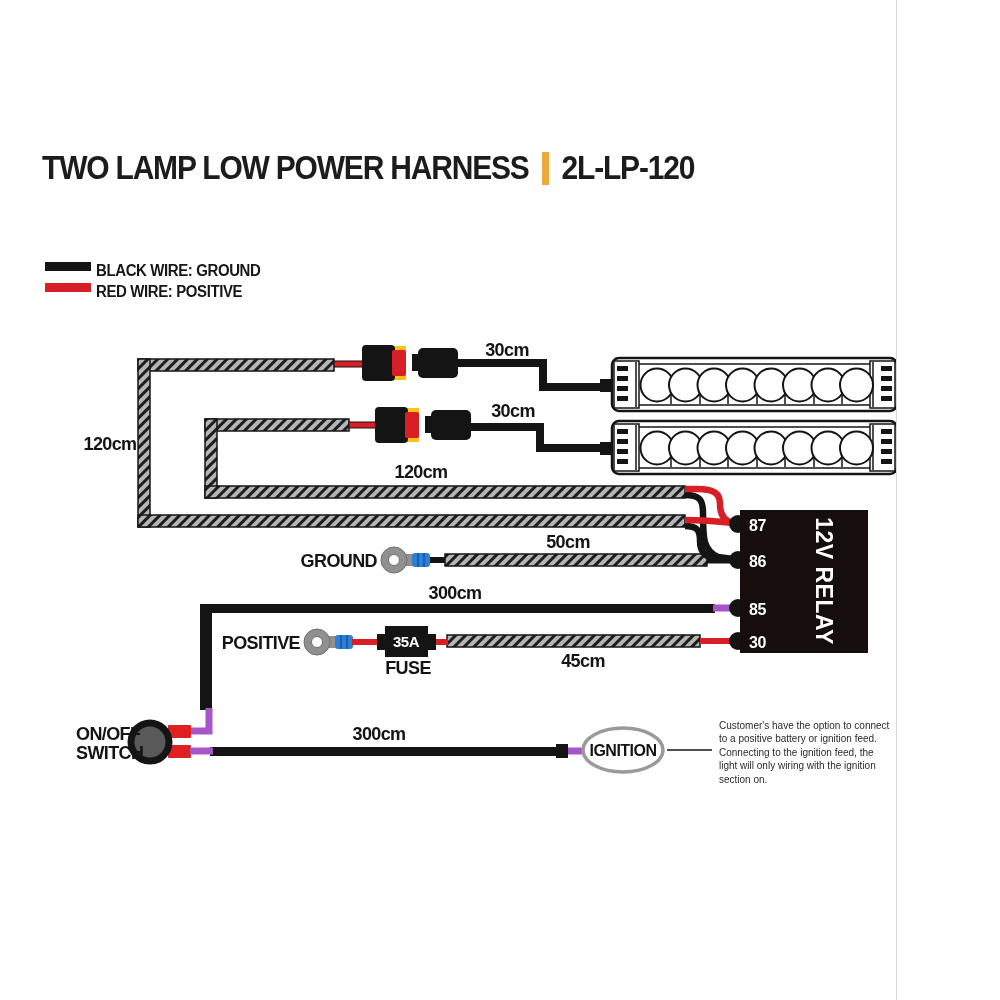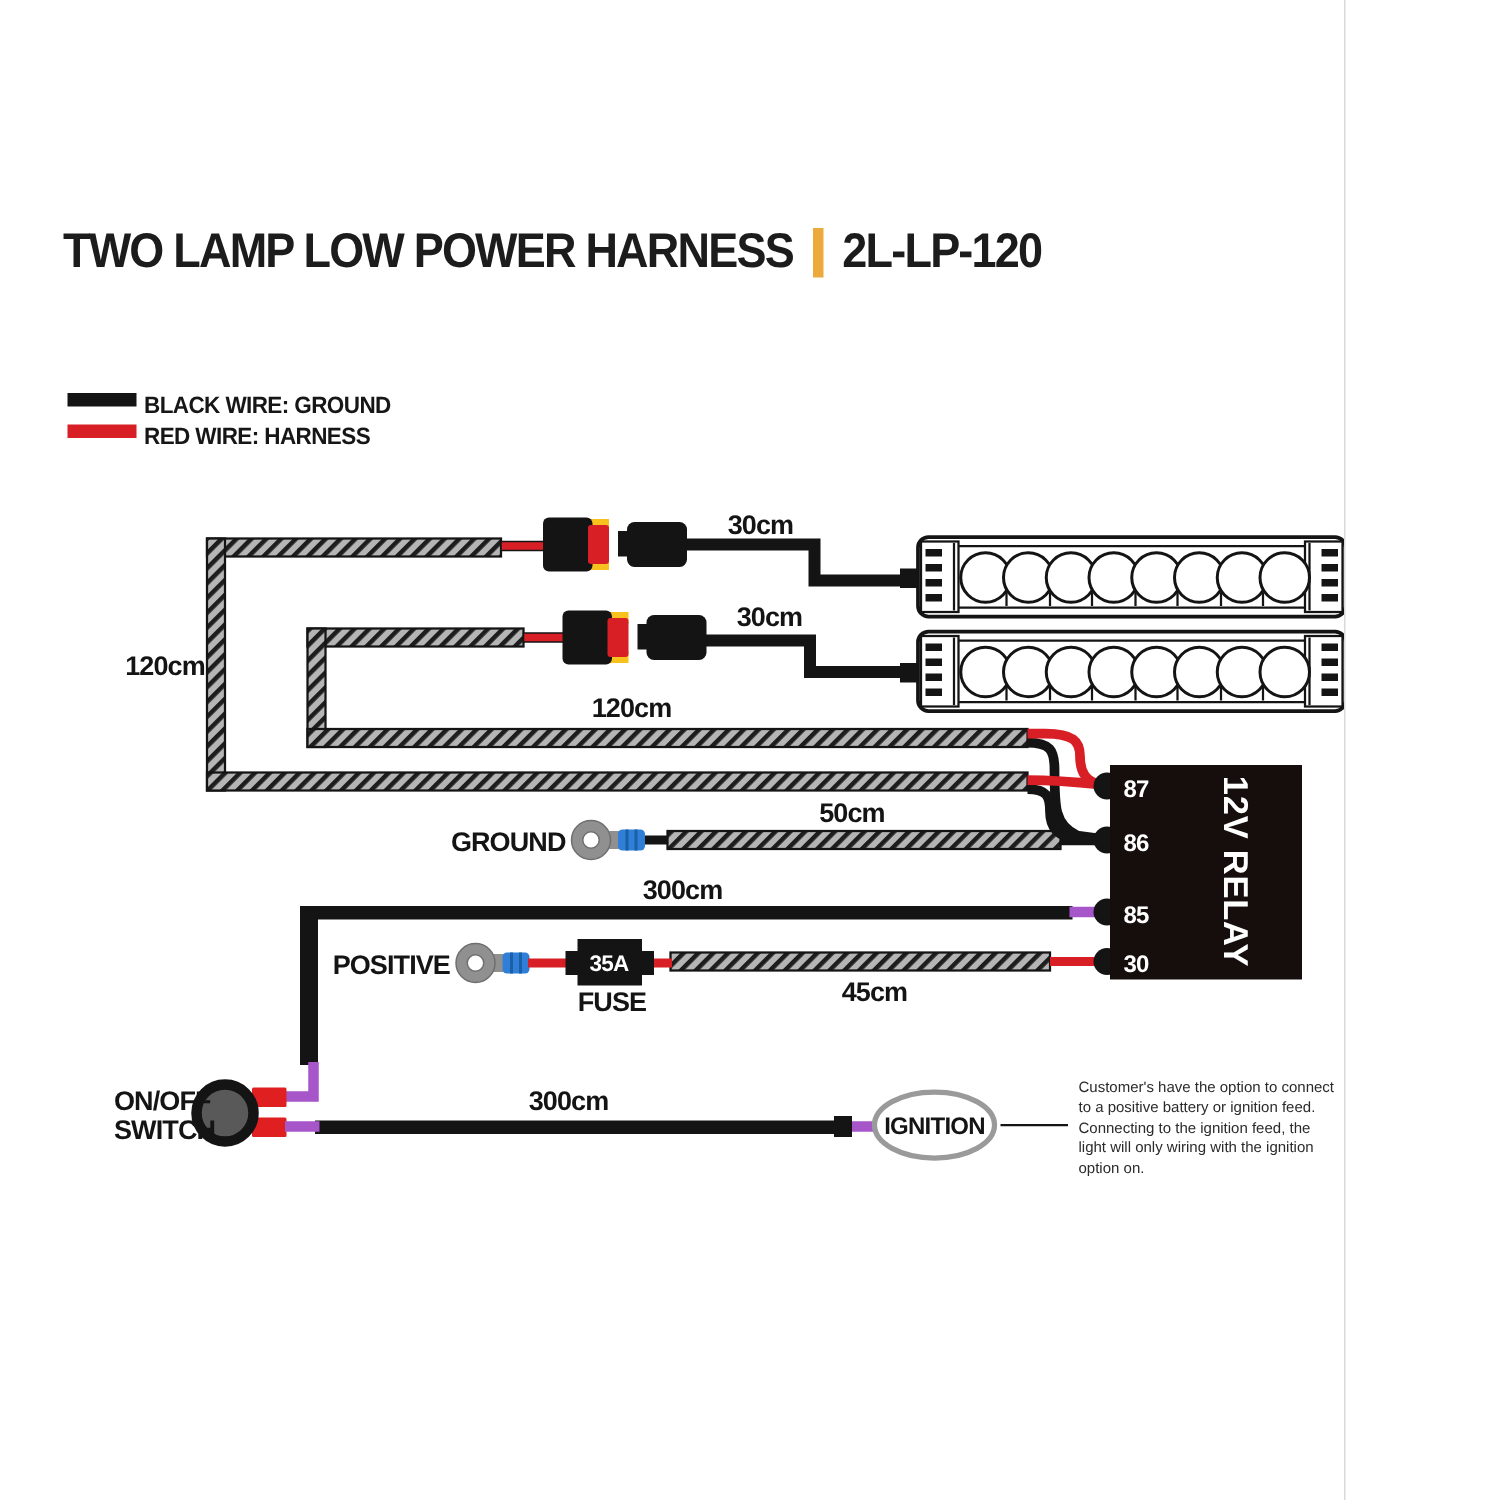--- a/index.html
+++ b/index.html
@@ -47,21 +47,21 @@
     <span class="title-model">2L-LP-120</span>
   </div>
 
   <div class="legend">
     <div class="legend-row">
       <span class="swatch swatch-black"></span>
       <span class="legend-label">BLACK WIRE: GROUND</span>
     </div>
     <div class="legend-row">
       <span class="swatch swatch-red"></span>
-      <span class="legend-label">RED WIRE: HARNESS</span>
+      <span class="legend-label">RED WIRE: POSITIVE</span>
     </div>
   </div>
 
   <svg class="diagram" width="1000" height="1000" viewBox="0 0 1000 1000">
     <defs>
       <pattern id="hatch" width="7" height="7" patternUnits="userSpaceOnUse" patternTransform="rotate(45)">
         <rect width="7" height="7" fill="#b5b5b5"></rect>
         <rect width="3" height="7" fill="#1d1d1d"></rect>
       </pattern>
 
@@ -214,16 +214,16 @@
     <text class="lbl" x="76" y="740">ON/OFF</text>
     <text class="lbl" x="76" y="759">SWITCH</text>
     <text class="lbl-sm" text-anchor="middle" x="623" y="756">IGNITION</text>
   </svg>
 
   <div class="note">
     <div>Customer's have the option to connect</div>
     <div>to a positive battery or ignition feed.</div>
     <div>Connecting to the ignition feed, the</div>
     <div>light will only wiring with the ignition</div>
-    <div>option on.</div>
+    <div>section on.</div>
   </div>
 
 </div>
 
 </body></html>

